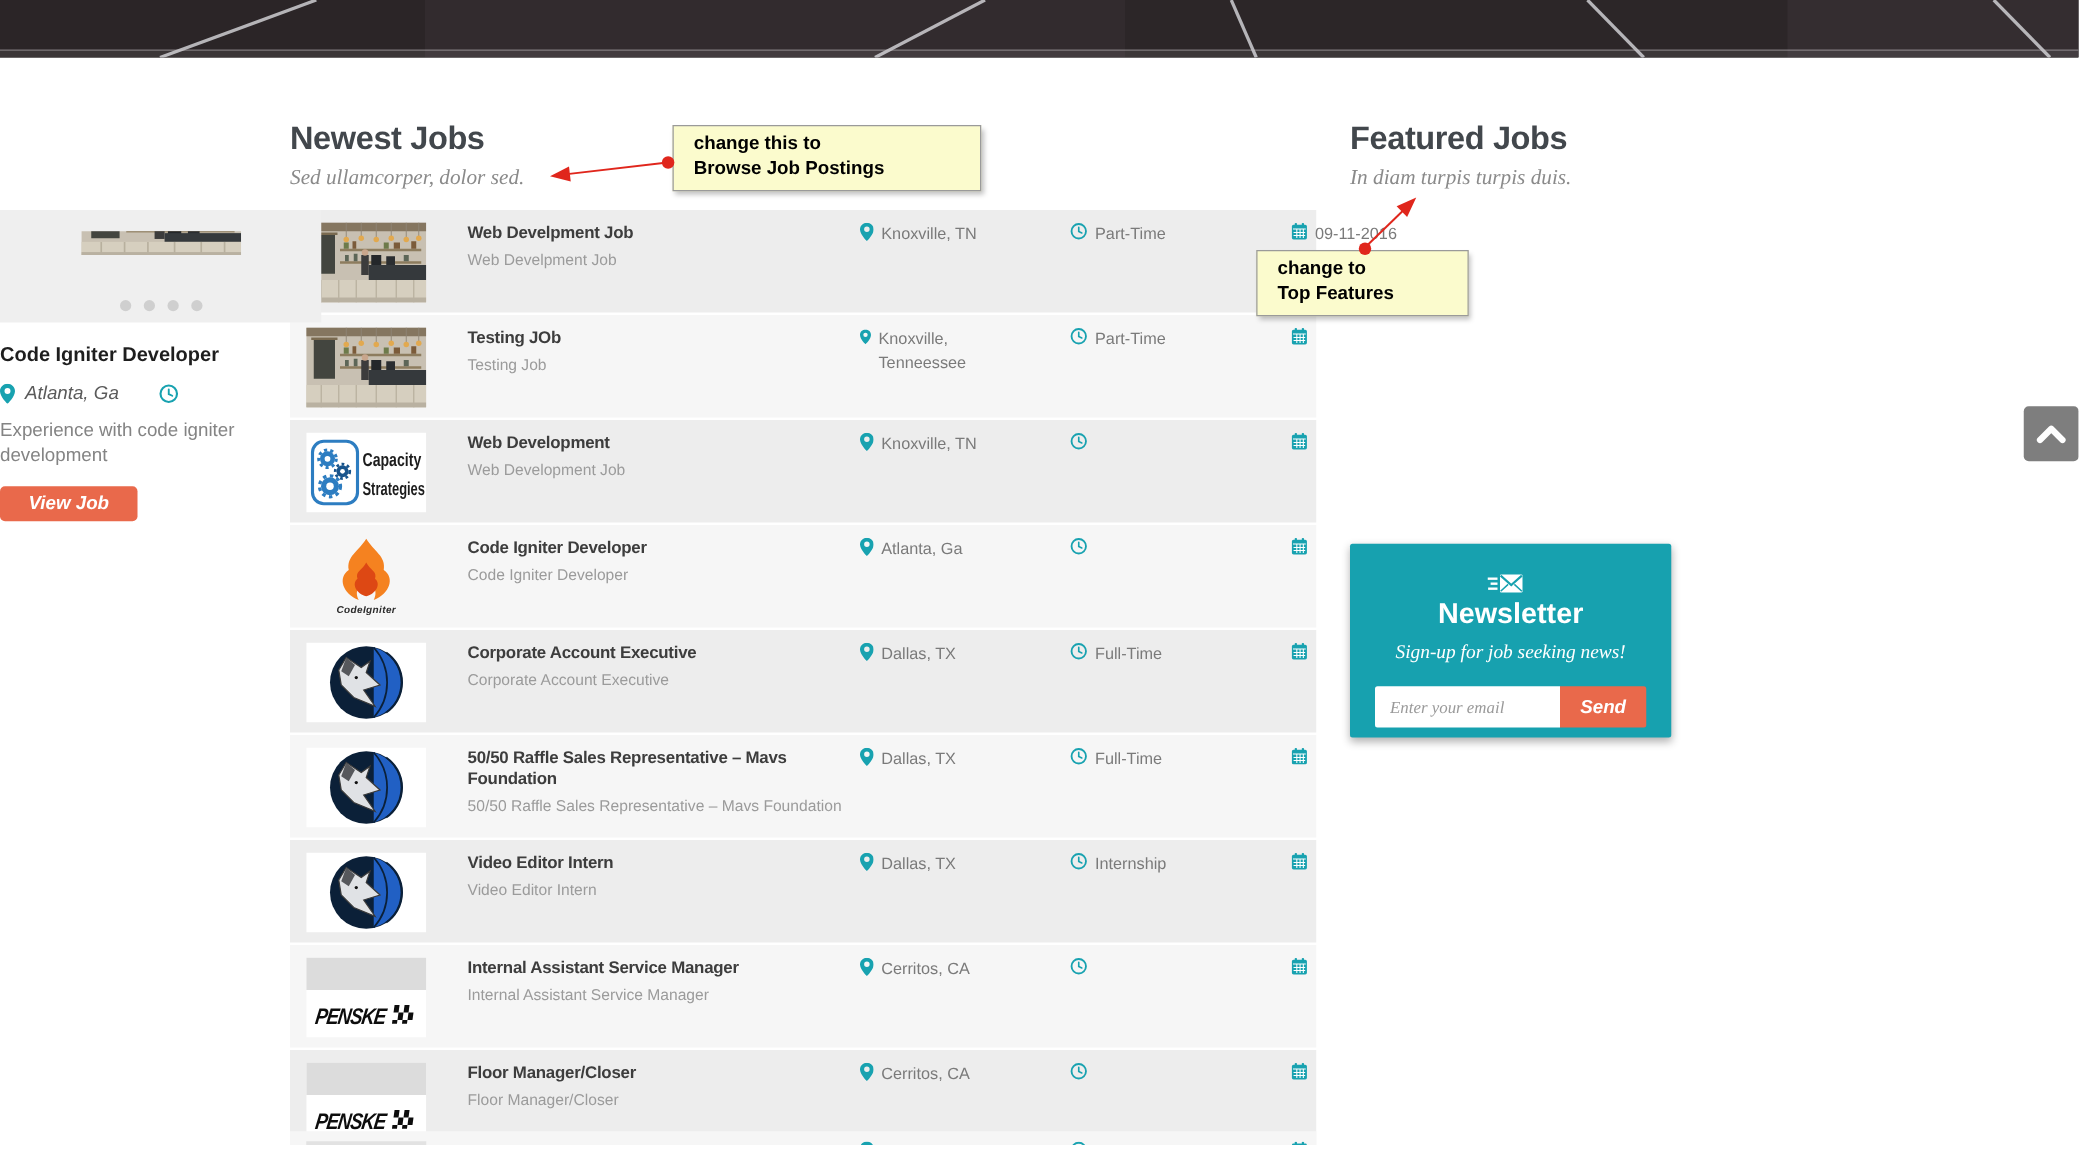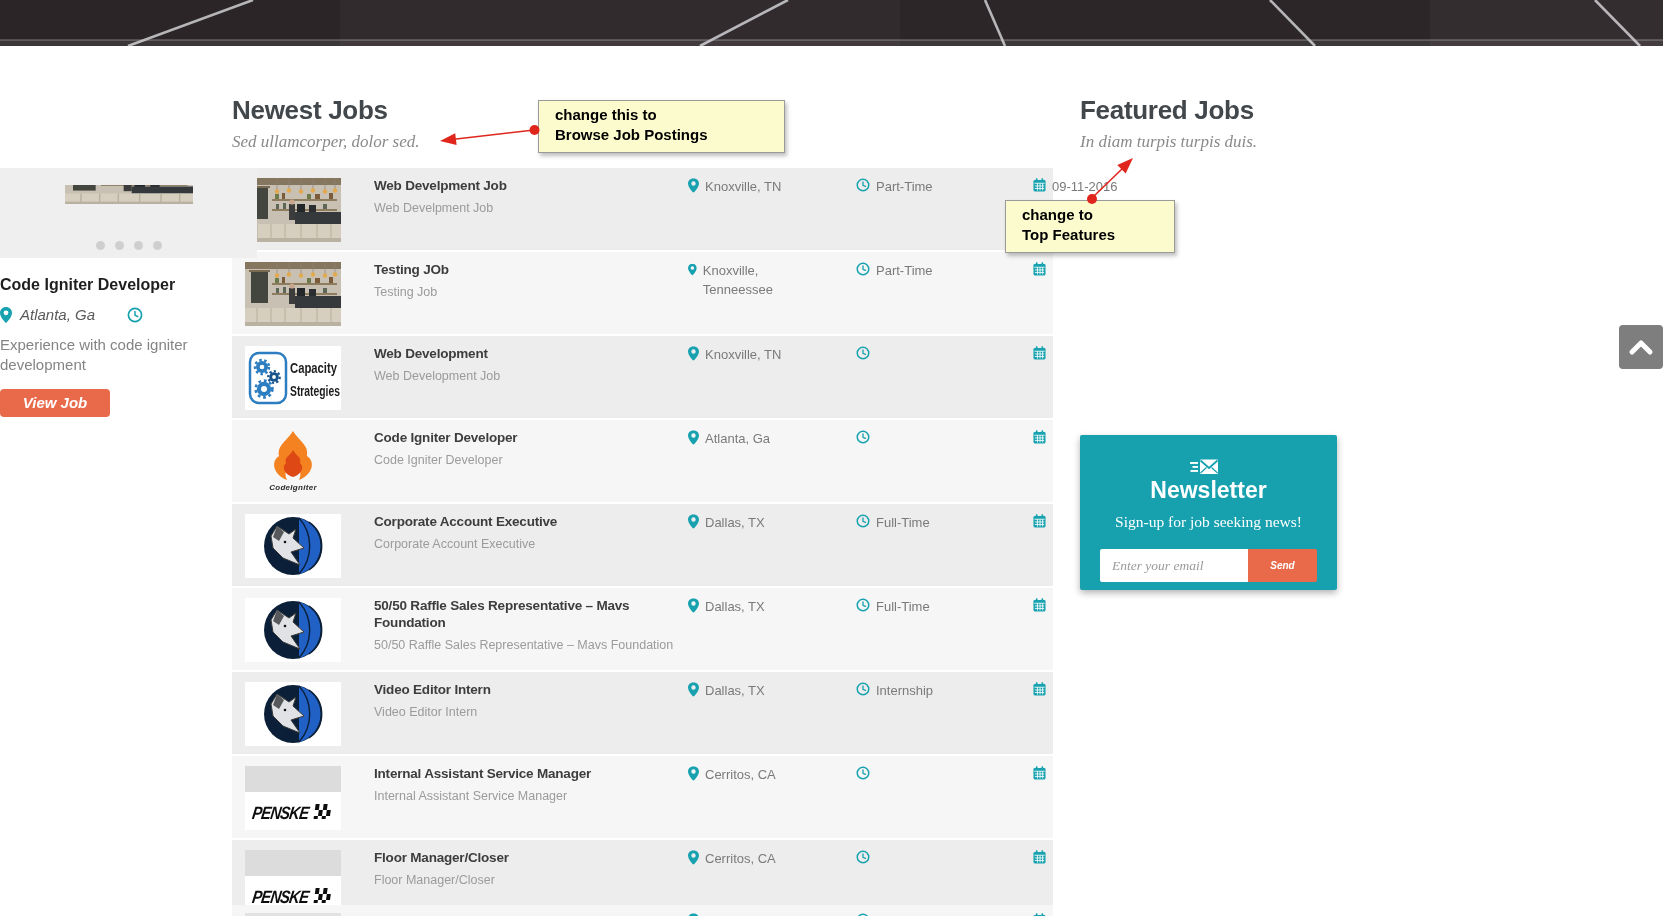--- a/index.html
+++ b/index.html
@@ -47,28 +47,28 @@
   .fjob-desc{margin-top:12px;font-size:15px;color:#848484;line-height:1.33;width:215px;font-style:normal;}
   .viewjob-btn{margin-top:14px;width:110px;height:28px;background:#e9694b;border:none;border-radius:4px;
                color:#fff;font-style:italic;font-weight:bold;font-size:15px;cursor:pointer;
                font-family:"Liberation Sans",sans-serif;display:block;}
 
   
   .newsletter{position:absolute;left:1080px;top:435px;width:257px;height:155px;background:#17a1af;
               border-radius:2px;box-shadow:0 3px 7px rgba(0,0,0,.3);text-align:center;color:#fff;}
   .nl-head{margin-top:22px;font-size:23px;font-weight:bold;display:flex;align-items:center;justify-content:center;flex-direction:column;}
   .nl-head svg{margin-right:8px;}
-  .nl-sub{margin-top:9px;font-family:"Liberation Serif",serif;font-size:15.5px;}
+  .nl-sub{margin-top:9px;font-family:"Liberation Serif",serif;font-style:italic;font-size:15.5px;}
   .nl-form{margin:18px auto 0;width:217px;display:flex;}
   .nl-input{width:148px;height:33px;border:none;box-sizing:border-box;padding:0 0 0 12px;
             font-family:"Liberation Serif",serif;font-style:italic;font-size:13.5px;color:#555;
             border-radius:2px 0 0 2px;outline:none;}
   .nl-input::placeholder{color:#9a9a9a;}
   .nl-send{width:69px;height:33px;border:none;background:#e9694b;color:#fff;font-style:italic;
-           font-weight:bold;font-size:10px;border-radius:0 2px 2px 0;cursor:pointer;
+           font-weight:bold;font-size:15px;border-radius:0 2px 2px 0;cursor:pointer;
            font-family:"Liberation Sans",sans-serif;}
 
   
   .callout{position:absolute;background:#fbfbcd;border:1px solid #9a9a9a;box-sizing:border-box;
            padding:4px 10px 6px 16px;font-size:15px;font-weight:bold;color:#000;line-height:1.35;
            box-shadow:2px 3px 4px rgba(0,0,0,.25);z-index:50;}
   .arrows{position:absolute;left:0;top:0;z-index:60;pointer-events:none;}
 
   
   .scroll-top{position:absolute;left:1619px;top:325px;width:44px;height:44px;background:#7e7e7e;

